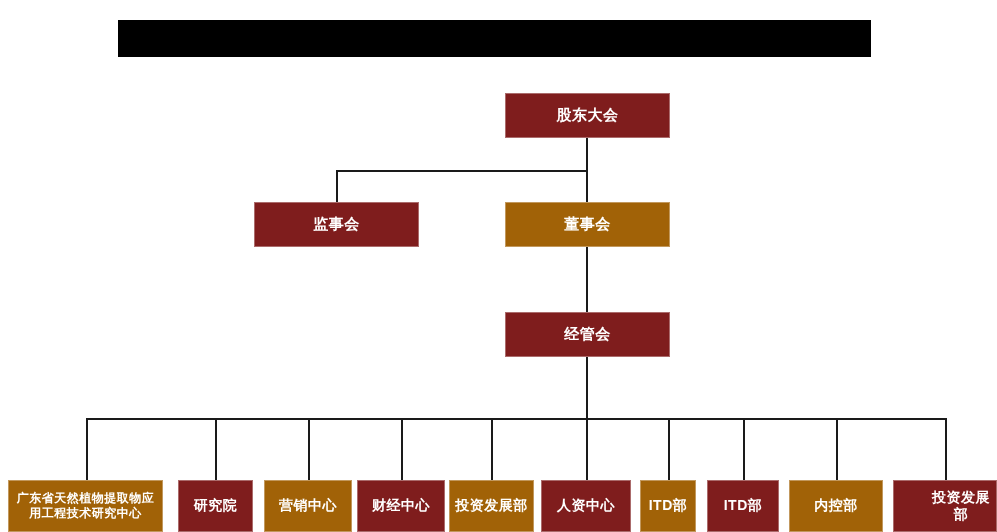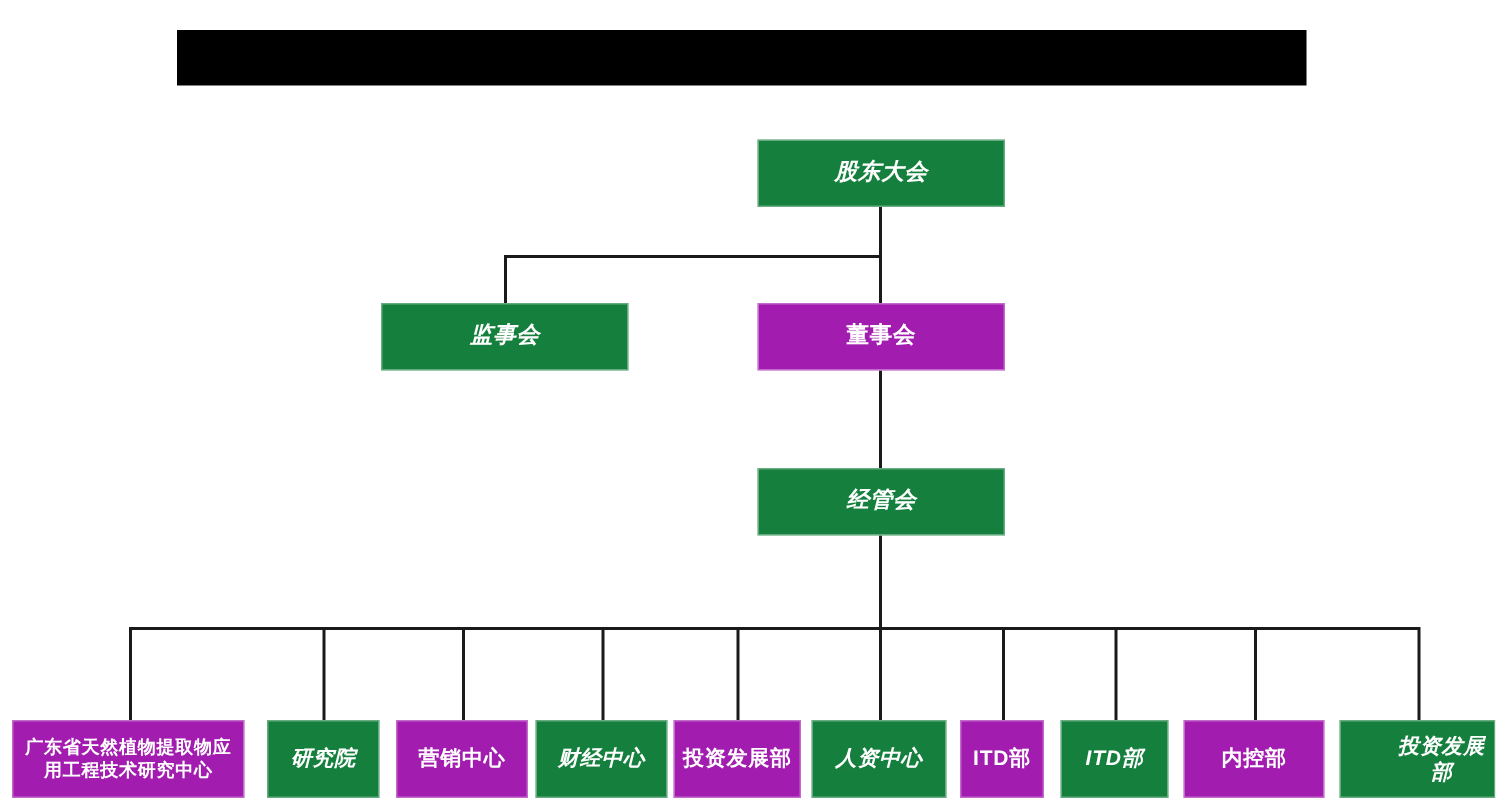--- a/index.html
+++ b/index.html
@@ -35,22 +35,22 @@
     display: flex;
     align-items: center;
     justify-content: center;
     text-align: center;
     color: #ffffff;
     font-weight: bold;
     line-height: 1.25;
     letter-spacing: 0.5px;
     border: 1px solid rgba(255,255,255,0.35);
   }
-  .node.dark  { background: #15803d; font-style: italic; }
-  .node.light { background: #a21caf; }
+  .node.dark  { background: #7f1d1d; }
+  .node.light { background: #a16207; }
 
   .node .node-label {
     display: block;
     padding: 0 4px;
     white-space: pre-line;
   }
 
   
   .line {
     position: absolute;

